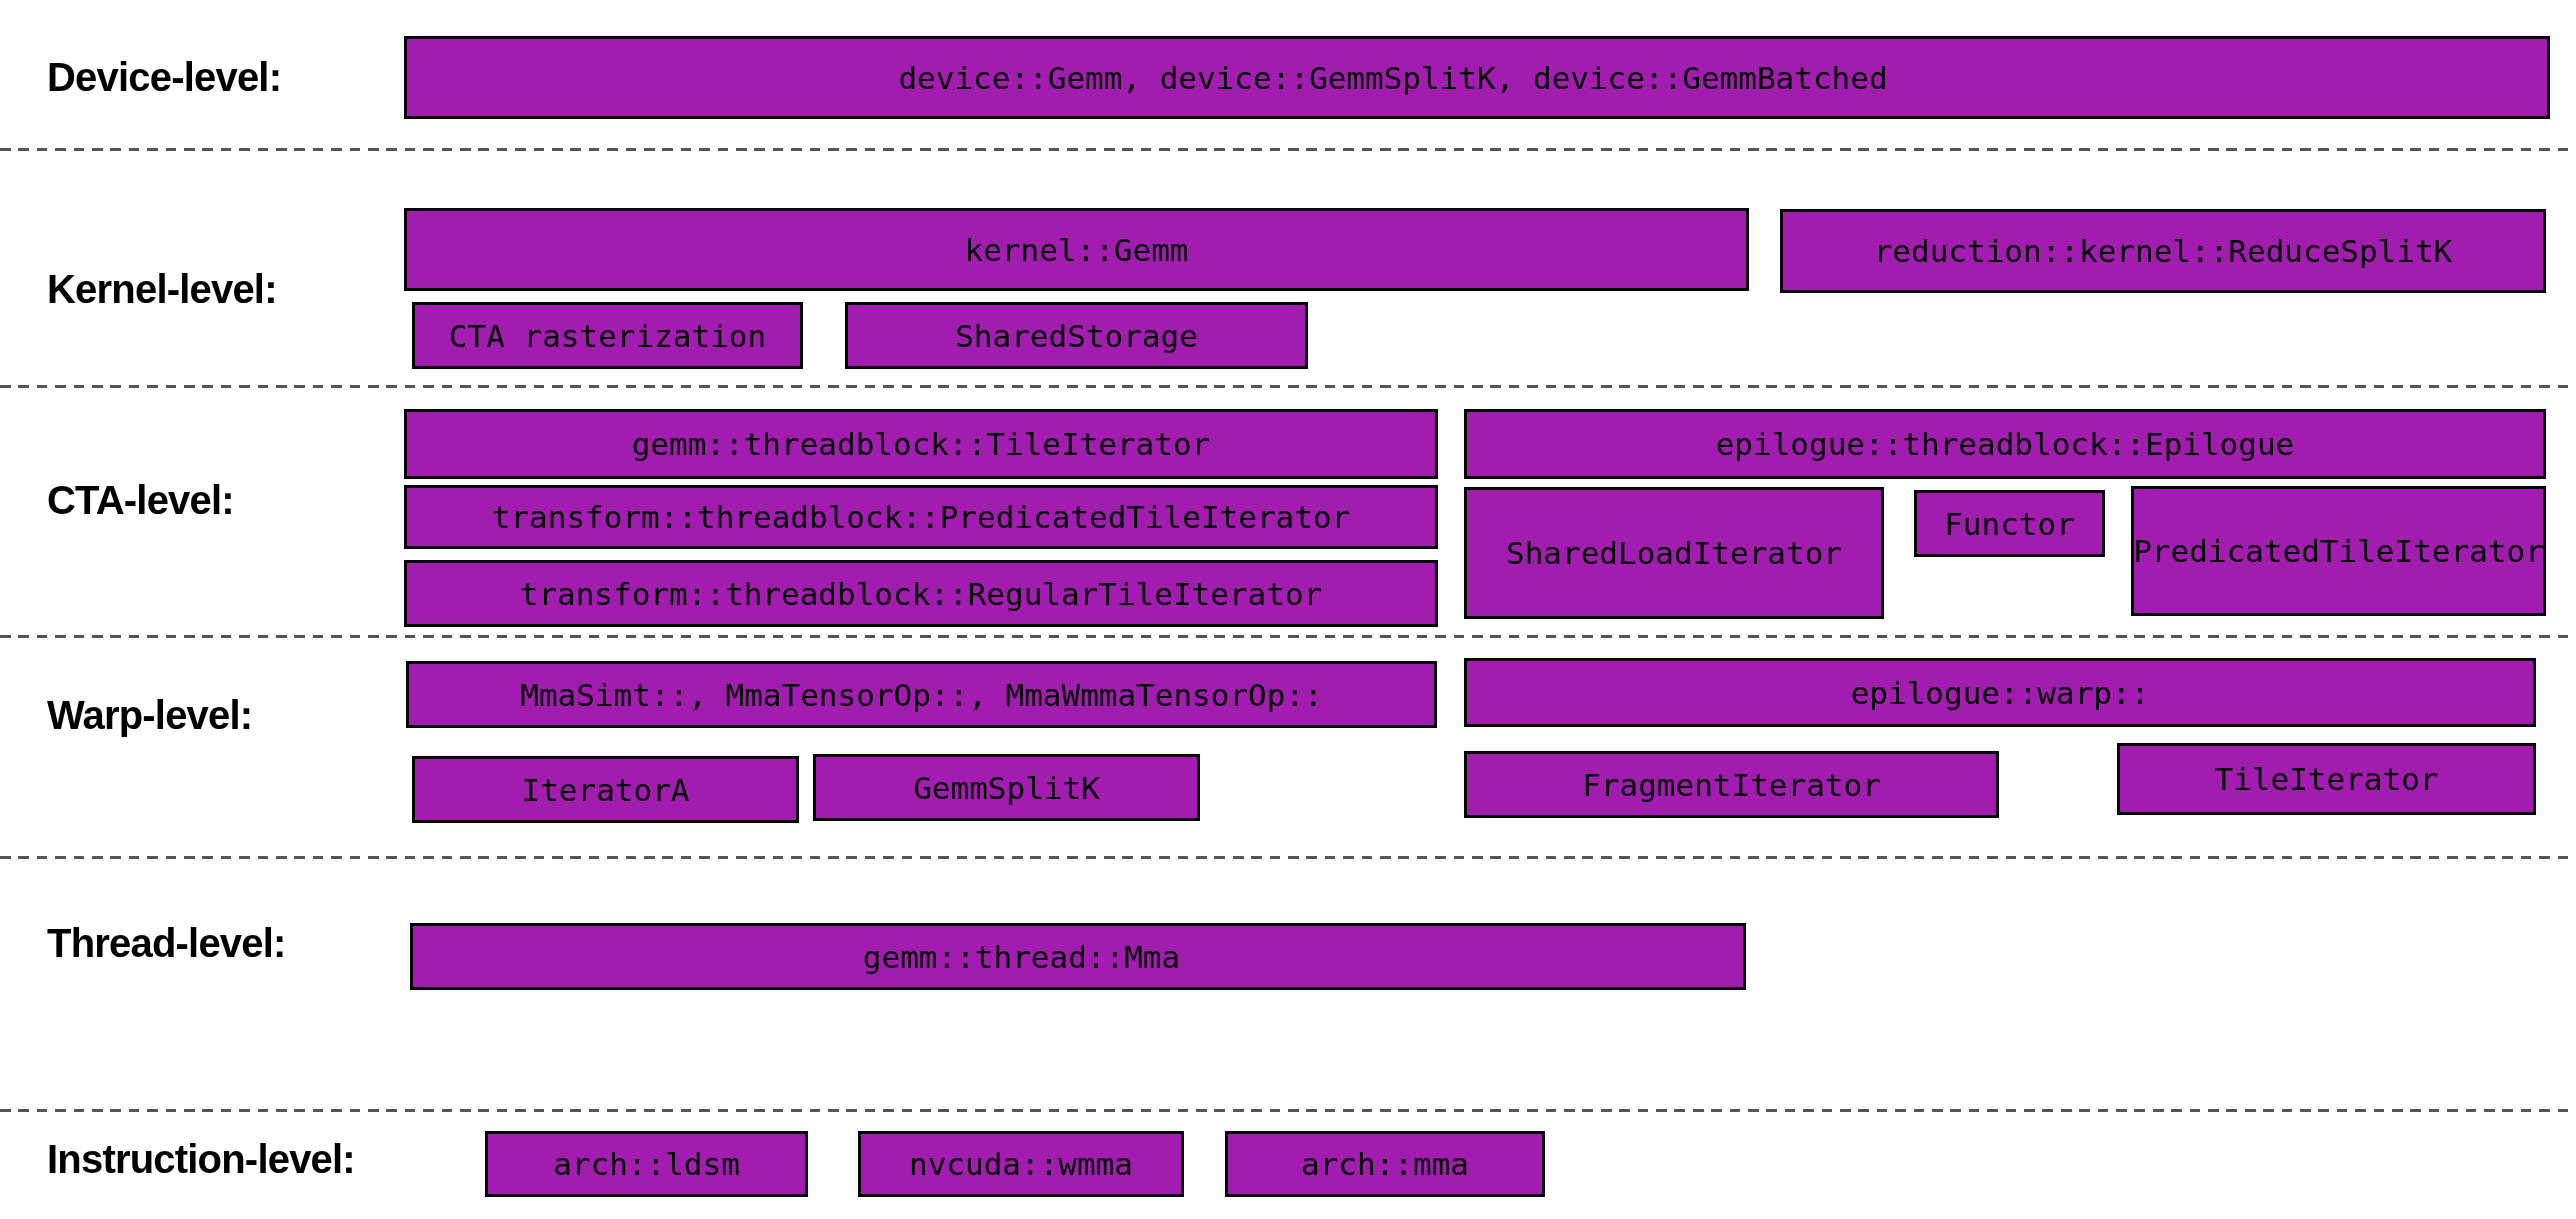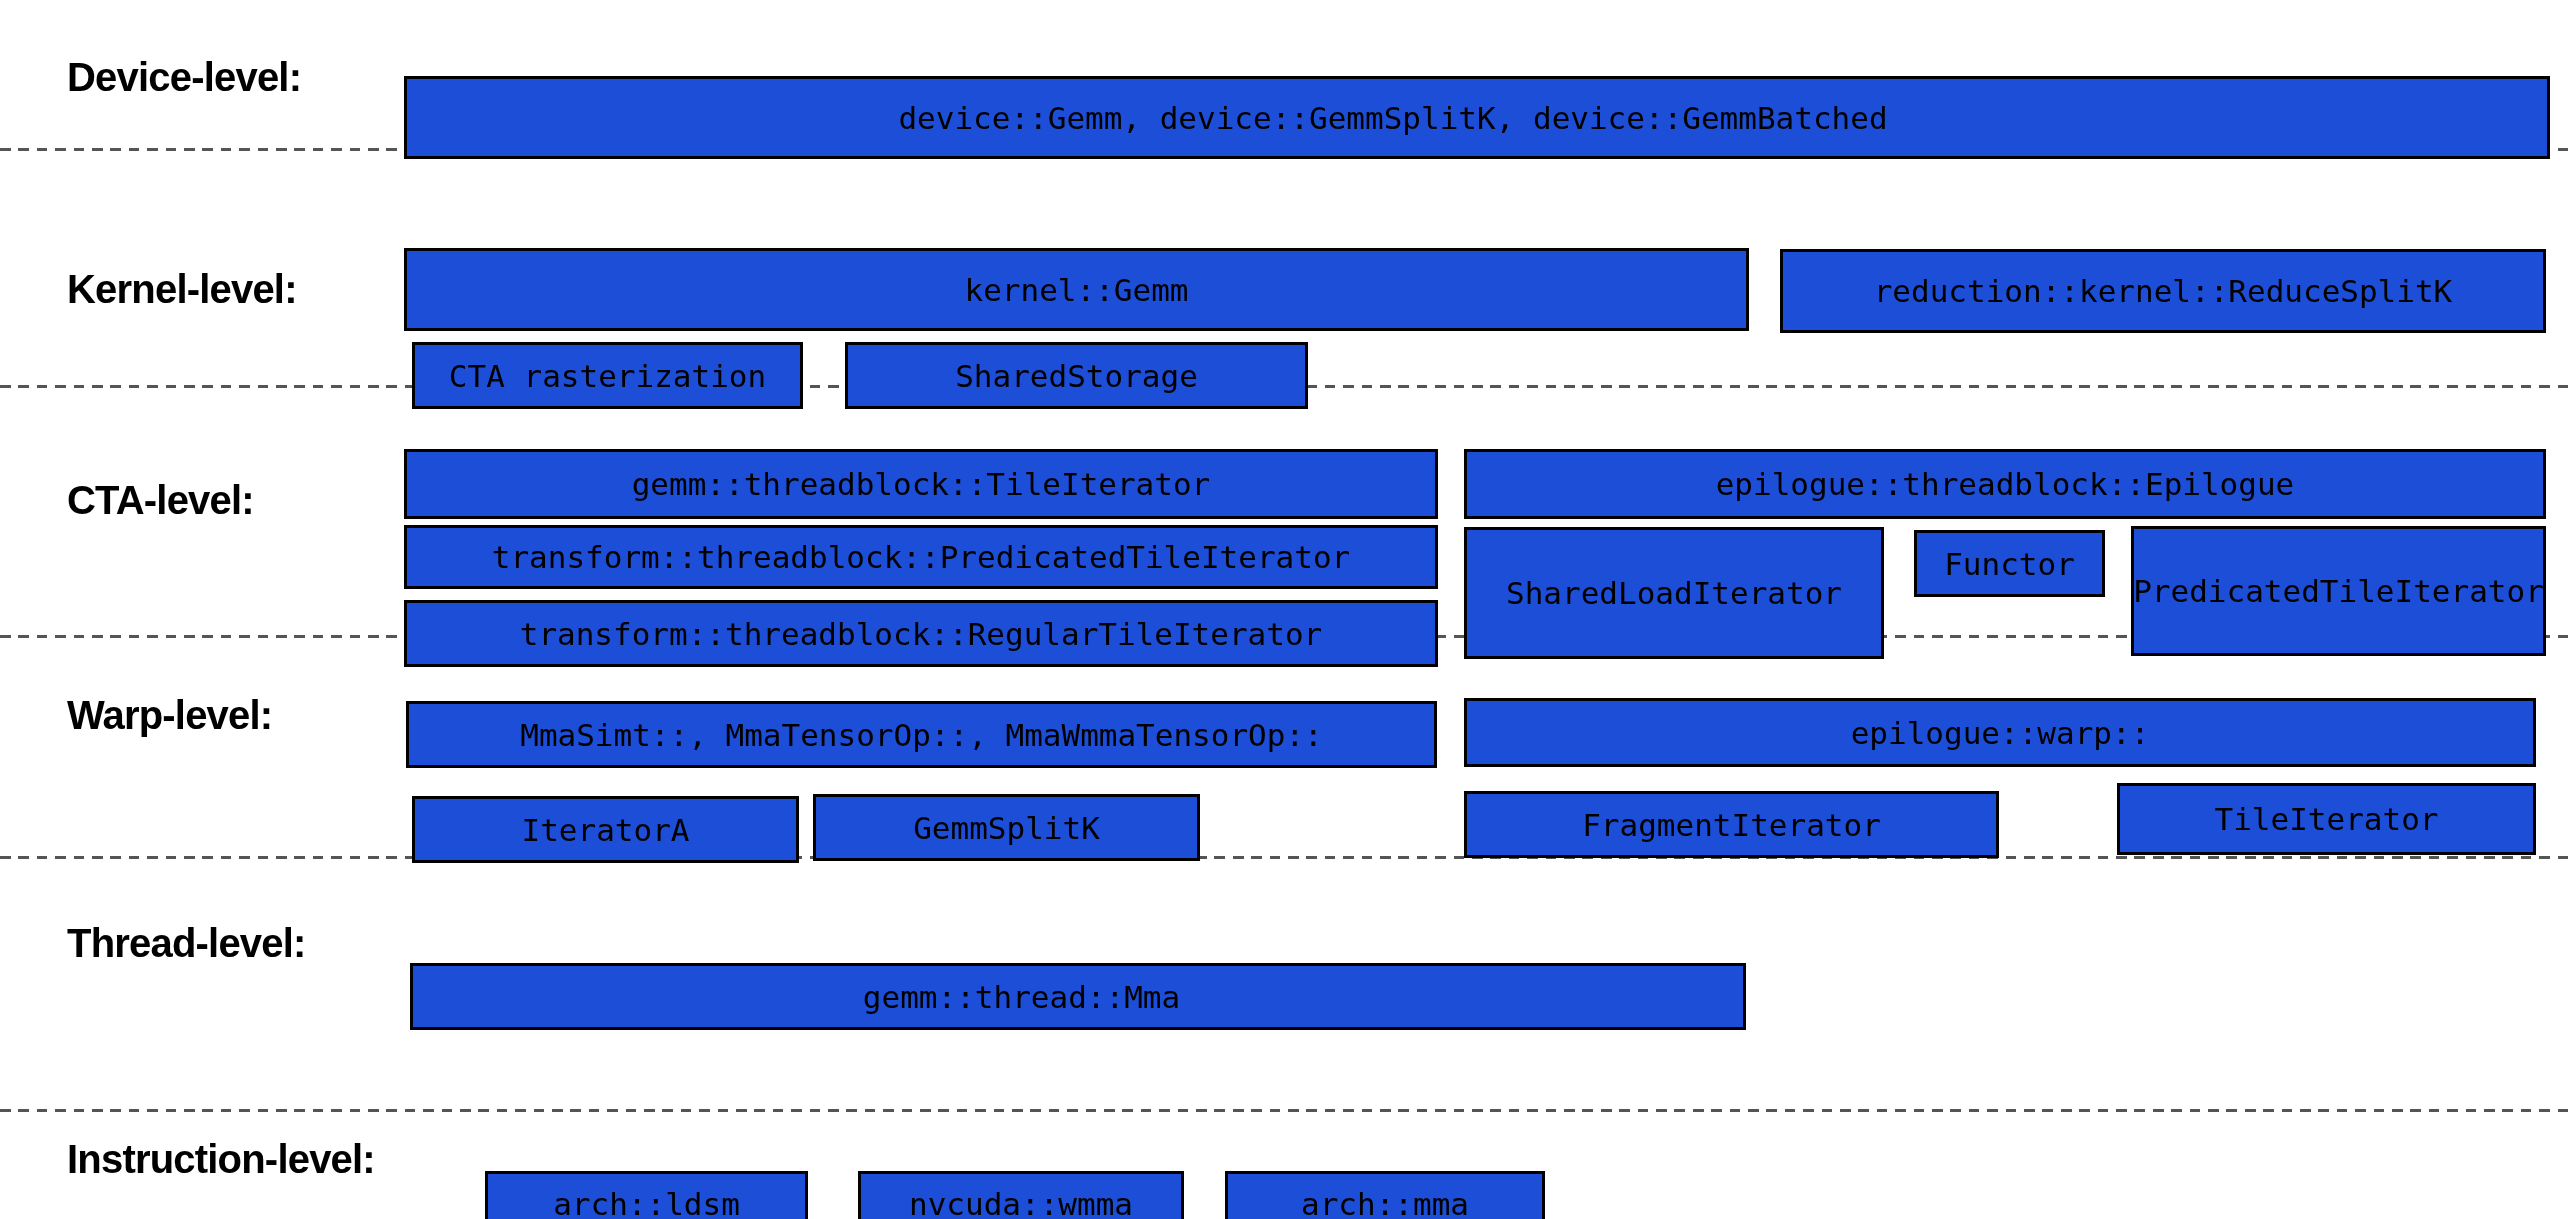--- a/index.html
+++ b/index.html
@@ -14,40 +14,38 @@
     position:absolute;
     left:47px;
     transform:translateY(-50%);
     font-family:"Liberation Sans", sans-serif;
     font-weight:bold;
     font-size:40px;
     letter-spacing:-0.8px;
     color:#000;
     white-space:nowrap;
     line-height:1;
-    margin-left:20px;
   }
   .sep{
     position:absolute;
     left:0;right:0;height:3.1px;
     background:repeating-linear-gradient(90deg,#555 0 10.7px,transparent 10.7px 18.4px);
   }
   .box{
     position:absolute;
     box-sizing:border-box;
     border:3.1px solid #000;
-    background:#1d4ed8;
+    background:#a21caf;
     display:flex;
     align-items:center;
     justify-content:center;
     font-family:"DejaVu Sans Mono", monospace;
     font-size:31px;
     color:#000;
     white-space:nowrap;
-    margin-top:40px;
   }
   .shift-left{padding-right:168px;}
   .shift-left-sm{padding-right:113px;}
 </style>
 </head>
 <body>
 
 <div id="page">
 
   <div class="row-label" style="top:77px">Device-level:</div>

